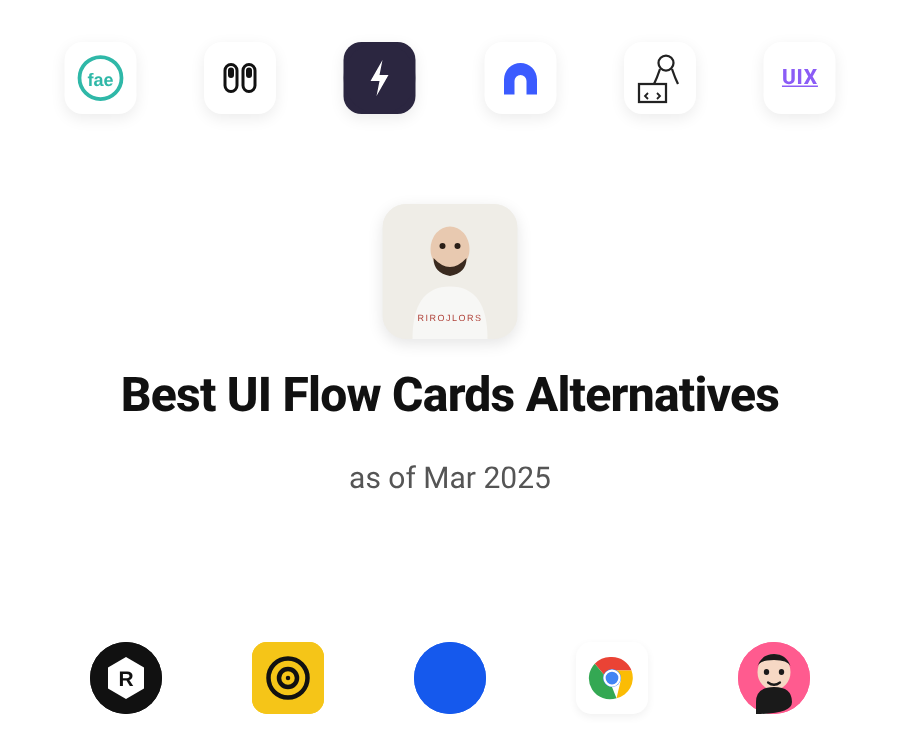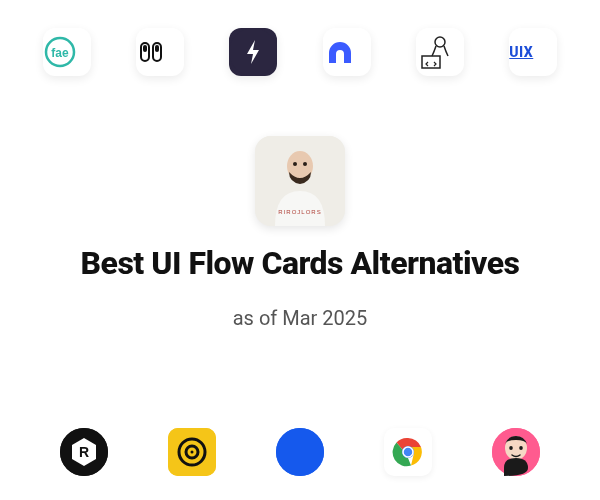--- a/index.html
+++ b/index.html
@@ -18,21 +18,21 @@
     padding: 28px 20px 0 20px;
   }
   .top-row .card {
     width: 48px;
     height: 48px;
     border-radius: 12px;
     background: #fff;
     box-shadow: 0 3px 10px rgba(0,0,0,0.08);
     display: flex;
     align-items: center;
-    justify-content: flex-start;
+    justify-content: center;
   }
   .hero {
     text-align: center;
     margin-top: 60px;
   }
   .avatar {
     width: 90px;
     height: 90px;
     border-radius: 16px;
     background: #f0eee9;
@@ -68,21 +68,21 @@
     width: 48px;
     height: 48px;
     border-radius: 10px;
     display: flex;
     align-items: center;
     justify-content: center;
   }
   .uix-text {
     font-size: 14px;
     font-weight: 800;
-    color: #1d4ed8;
+    color: #8b5cf6;
     letter-spacing: 0.5px;
     text-decoration: underline;
   }
 </style>
 </head>
 <body>
 
 <div class="top-row">
   <div class="card">
     <svg width="34" height="34" viewBox="0 0 34 34">

